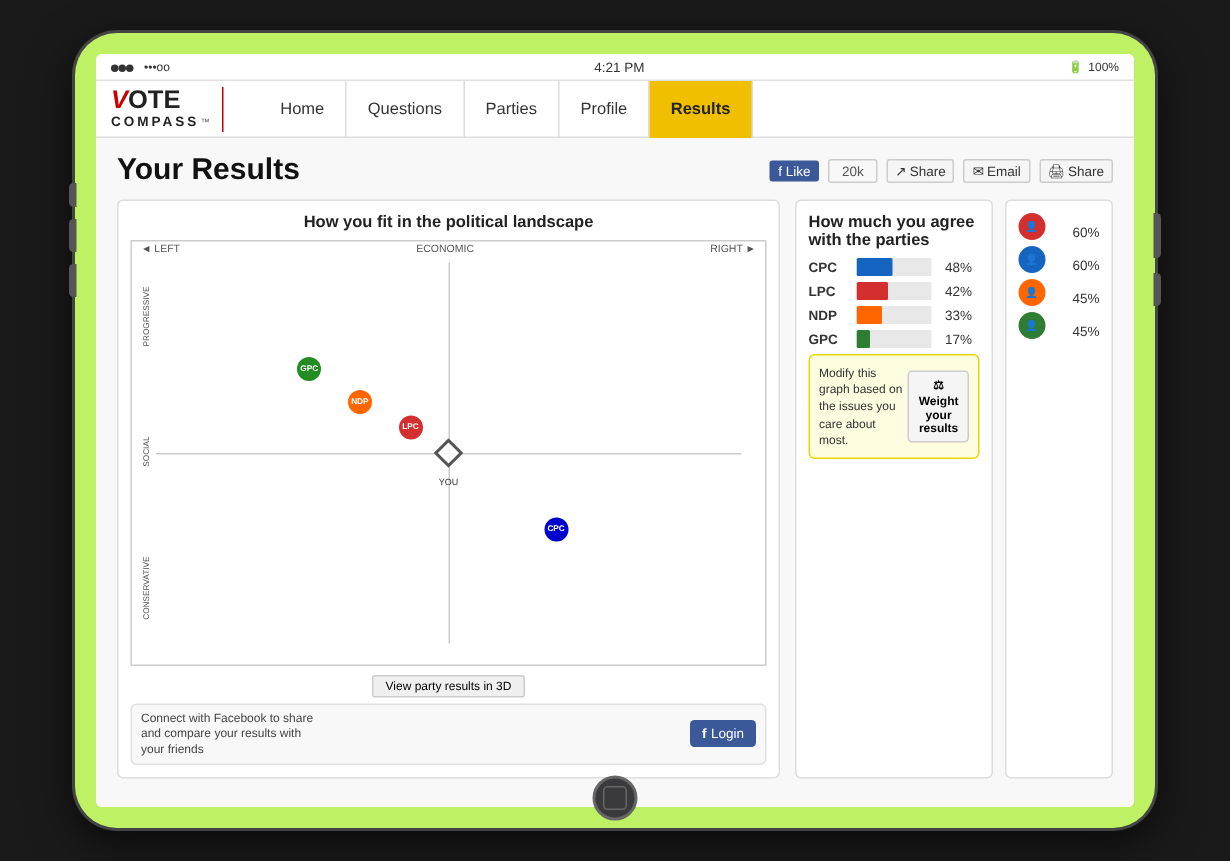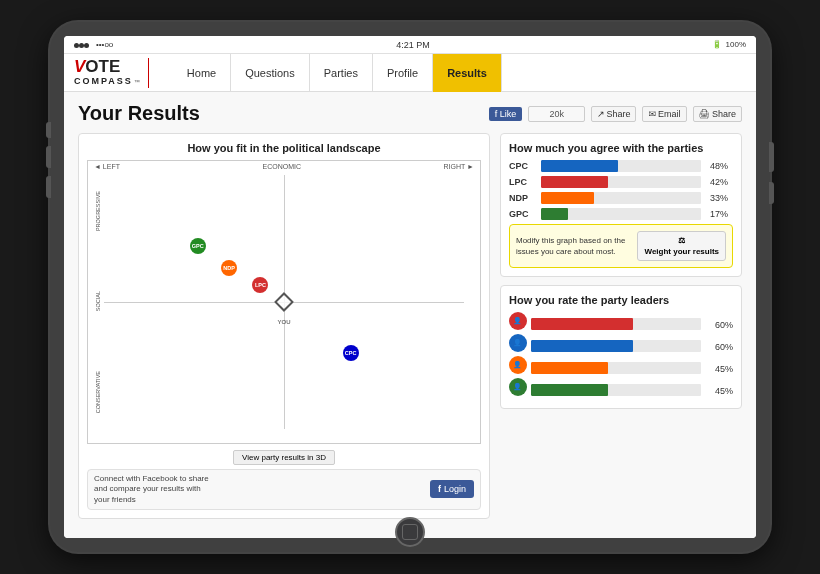--- a/index.html
+++ b/index.html
@@ -9,21 +9,21 @@
       justify-content: center;
       align-items: center;
       width: 820px;
       height: 574px;
       font-family: Arial, Helvetica, sans-serif;
       overflow: hidden;
     }
     .tablet-outer {
       width: 720px;
       height: 530px;
-      background: #404040;
+      background: #bef264;
       border-radius: 28px;
       padding: 14px;
       position: relative;
       box-shadow: 0 0 0 2px #444, 0 8px 30px rgba(0,0,0,0.7);
     }
     .tablet-inner {
       width: 100%;
       height: 100%;
       background: #fff;
       border-radius: 4px;
@@ -129,21 +129,21 @@
       border: none;
       border-radius: 2px;
       font-size: 9px;
       padding: 2px 6px;
       cursor: pointer;
     }
     .fb-like-count {
       font-size: 9px;
       color: #555;
       border: 1px solid #ccc;
-      padding: 2px 20px;
+      padding: 2px 8px;
       border-radius: 2px;
     }
     
     .two-col {
       display: flex;
       gap: 10px;
       height: calc(100% - 40px);
     }
     
     .left-panel {
@@ -241,23 +241,23 @@
       padding: 4px 8px;
       font-size: 9px;
       border-radius: 3px;
       cursor: pointer;
       display: flex;
       align-items: center;
       gap: 3px;
     }
     
     .right-panel {
-      width: 242px;
-      display: flex;
-      flex-direction: column;
+      width: 212px;
+      display: flex;
+      flex-direction: row;
       gap: 8px;
     }
     .right-card {
       background: #fff;
       border: 1px solid #ddd;
       border-radius: 4px;
       padding: 8px;
     }
     .card-title {
       font-size: 11px;
@@ -575,21 +575,20 @@
             <div class="weight-box">
               <span class="weight-text">Modify this graph based on the issues you care about most.</span>
               <button class="weight-btn">
                 <span>⚖</span>
                 <span>Weight your results</span>
               </button>
             </div>
           </div>
 
           <div class="right-card">
-            <div class="card-title">How you rate the party leaders</div>
 
             <div class="leader-row">
               <div class="leader-avatar" style="background:#d32f2f;">
                 <span style="font-size:7px;">👤</span>
               </div>
               <div class="leader-bar-track">
                 <div class="leader-bar-fill" style="width:60%;background:#d32f2f;"></div>
               </div>
               <span class="leader-pct">60%</span>
             </div>

